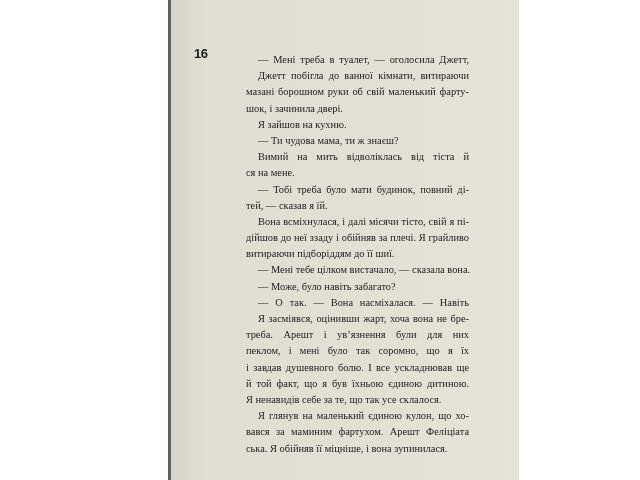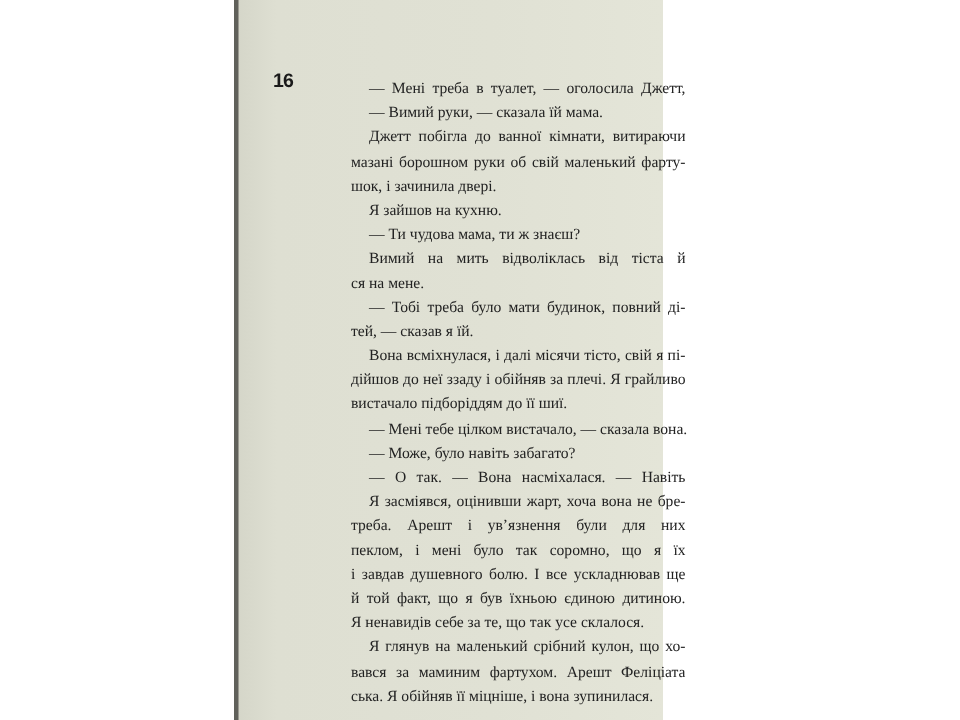--- a/index.html
+++ b/index.html
@@ -1,52 +1,51 @@
 <!DOCTYPE html>
 <html><head>
 <meta charset="utf-8">
 <style>
   html, body { margin:0; padding:0; }
   body { width:640px; height:480px; background:#ffffff; position:relative; overflow:hidden; font-family:"Liberation Serif", serif; }
-  .page { position:absolute; left:156px; top:0; width:286px; height:480px; background:#dcddd0;
+  .page { position:absolute; left:168px; top:0; width:351px; height:480px; background:#dcddd0;
           background:linear-gradient(90deg,#d4d5c8 0%,#dedfd2 10%,#e0e1d4 60%,#e4e5d8 100%);text-decoration:underline; }
   .page-edge { position:absolute; left:0; top:0; width:3px; height:480px; background:#3a3a36; opacity:.75; }
   .page-num { position:absolute; left:26px; top:46px; font-family:"Liberation Sans", sans-serif; font-weight:bold; font-size:13px; color:#1a1a1a; letter-spacing:-0.5px; }
   .text { position:absolute; left:50px; top:52px; width:251px; font-size:10.4px; line-height:16.2px; color:#222; text-align:justify; }
   .line { display:block; white-space:nowrap; height:16.2px;margin-left:28px; }
   .line.justify { text-align:justify; text-align-last:justify; white-space:normal; overflow:hidden; }
   .indent { padding-left:12px; }
 </style>
 </head>
 <body>
 
 <div class="page">
   <div class="page-edge"></div>
   <div class="page-num">16</div>
   <div class="text" id="text">
       <span class="line indent justify">— Мені треба в туалет, — оголосила Джетт, зіско-</span>
-      <span class="line indent">— Вимий руки, — сказала їй мама.</span>
       <span class="line indent justify">Джетт побігла до ванної кімнати, витираючи ви-</span>
       <span class="line justify">мазані борошном руки об свій маленький фарту-</span>
       <span class="line">шок, і зачинила двері.</span>
       <span class="line indent">Я зайшов на кухню.</span>
       <span class="line indent">— Ти чудова мама, ти ж знаєш?</span>
       <span class="line indent justify">Вимий на мить відволіклась від тіста й подивила-</span>
       <span class="line">ся на мене.</span>
       <span class="line indent justify">— Тобі треба було мати будинок, повний ді-</span>
       <span class="line">тей, — сказав я їй.</span>
       <span class="line indent justify">Вона всміхнулася, і далі місячи тісто, свій я пі-</span>
       <span class="line justify">дійшов до неї ззаду і обійняв за плечі. Я грайливо</span>
-      <span class="line">вистачало підборіддям до її шиї.</span>
+      <span class="line">витираючи підборіддям до її шиї.</span>
       <span class="line indent">— Мені тебе цілком вистачало, — сказала вона.</span>
       <span class="line indent">— Може, було навіть забагато?</span>
       <span class="line indent justify">— О так. — Вона насміхалася. — Навіть занадто.</span>
       <span class="line indent justify">Я засміявся, оцінивши жарт, хоча вона не бре-</span>
       <span class="line justify">треба. Арешт і ув’язнення були для них справжнім</span>
       <span class="line justify">пеклом, і мені було так соромно, що я їх розчарував</span>
       <span class="line justify">і завдав душевного болю. І все ускладнював ще</span>
       <span class="line justify">й той факт, що я був їхньою єдиною дитиною.</span>
       <span class="line">Я ненавидів себе за те, що так усе склалося.</span>
-      <span class="line indent justify">Я глянув на маленький срібний кулон, що хо-</span>
+      <span class="line indent justify">Я глянув на маленький єдиною кулон, що хо-</span>
       <span class="line justify">вався за маминим фартухом. Арешт Феліціата Рим-</span>
       <span class="line">ська. Я обійняв її міцніше, і вона зупинилася.</span>
     </div>
 </div>
 
 </body></html>

